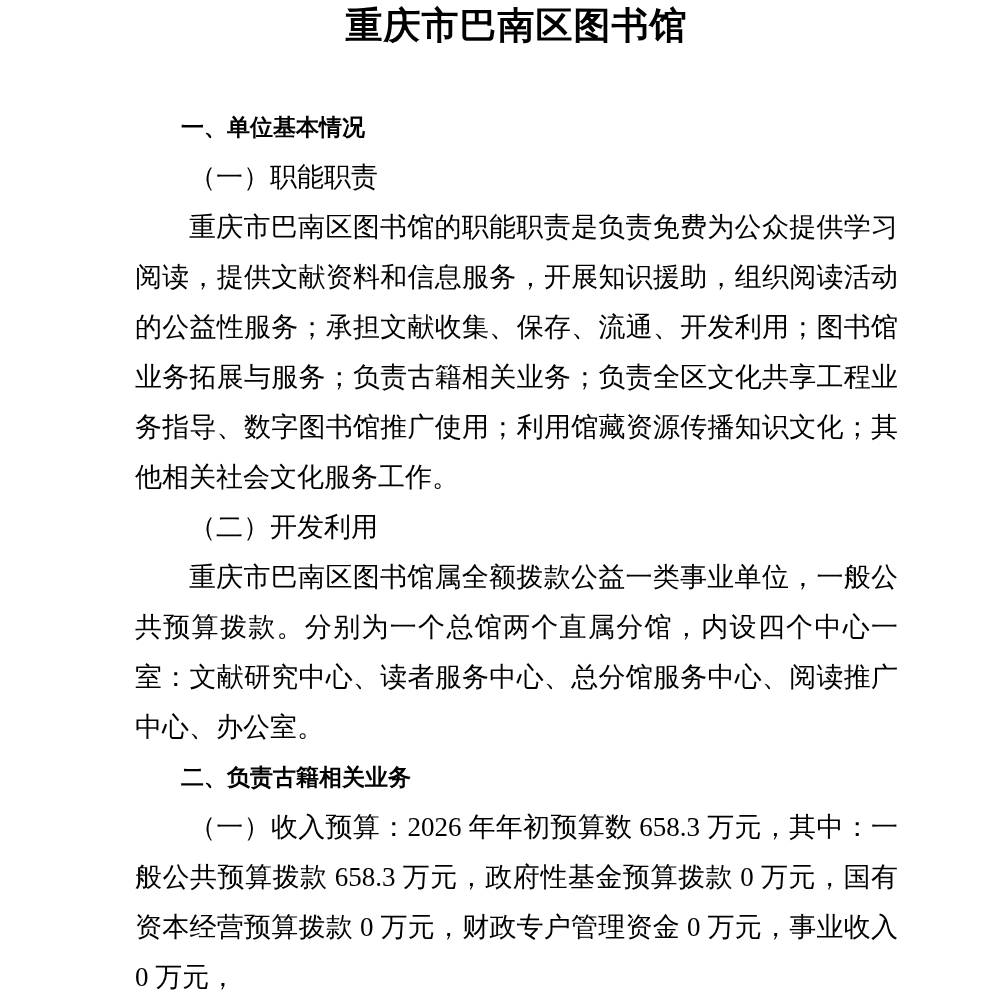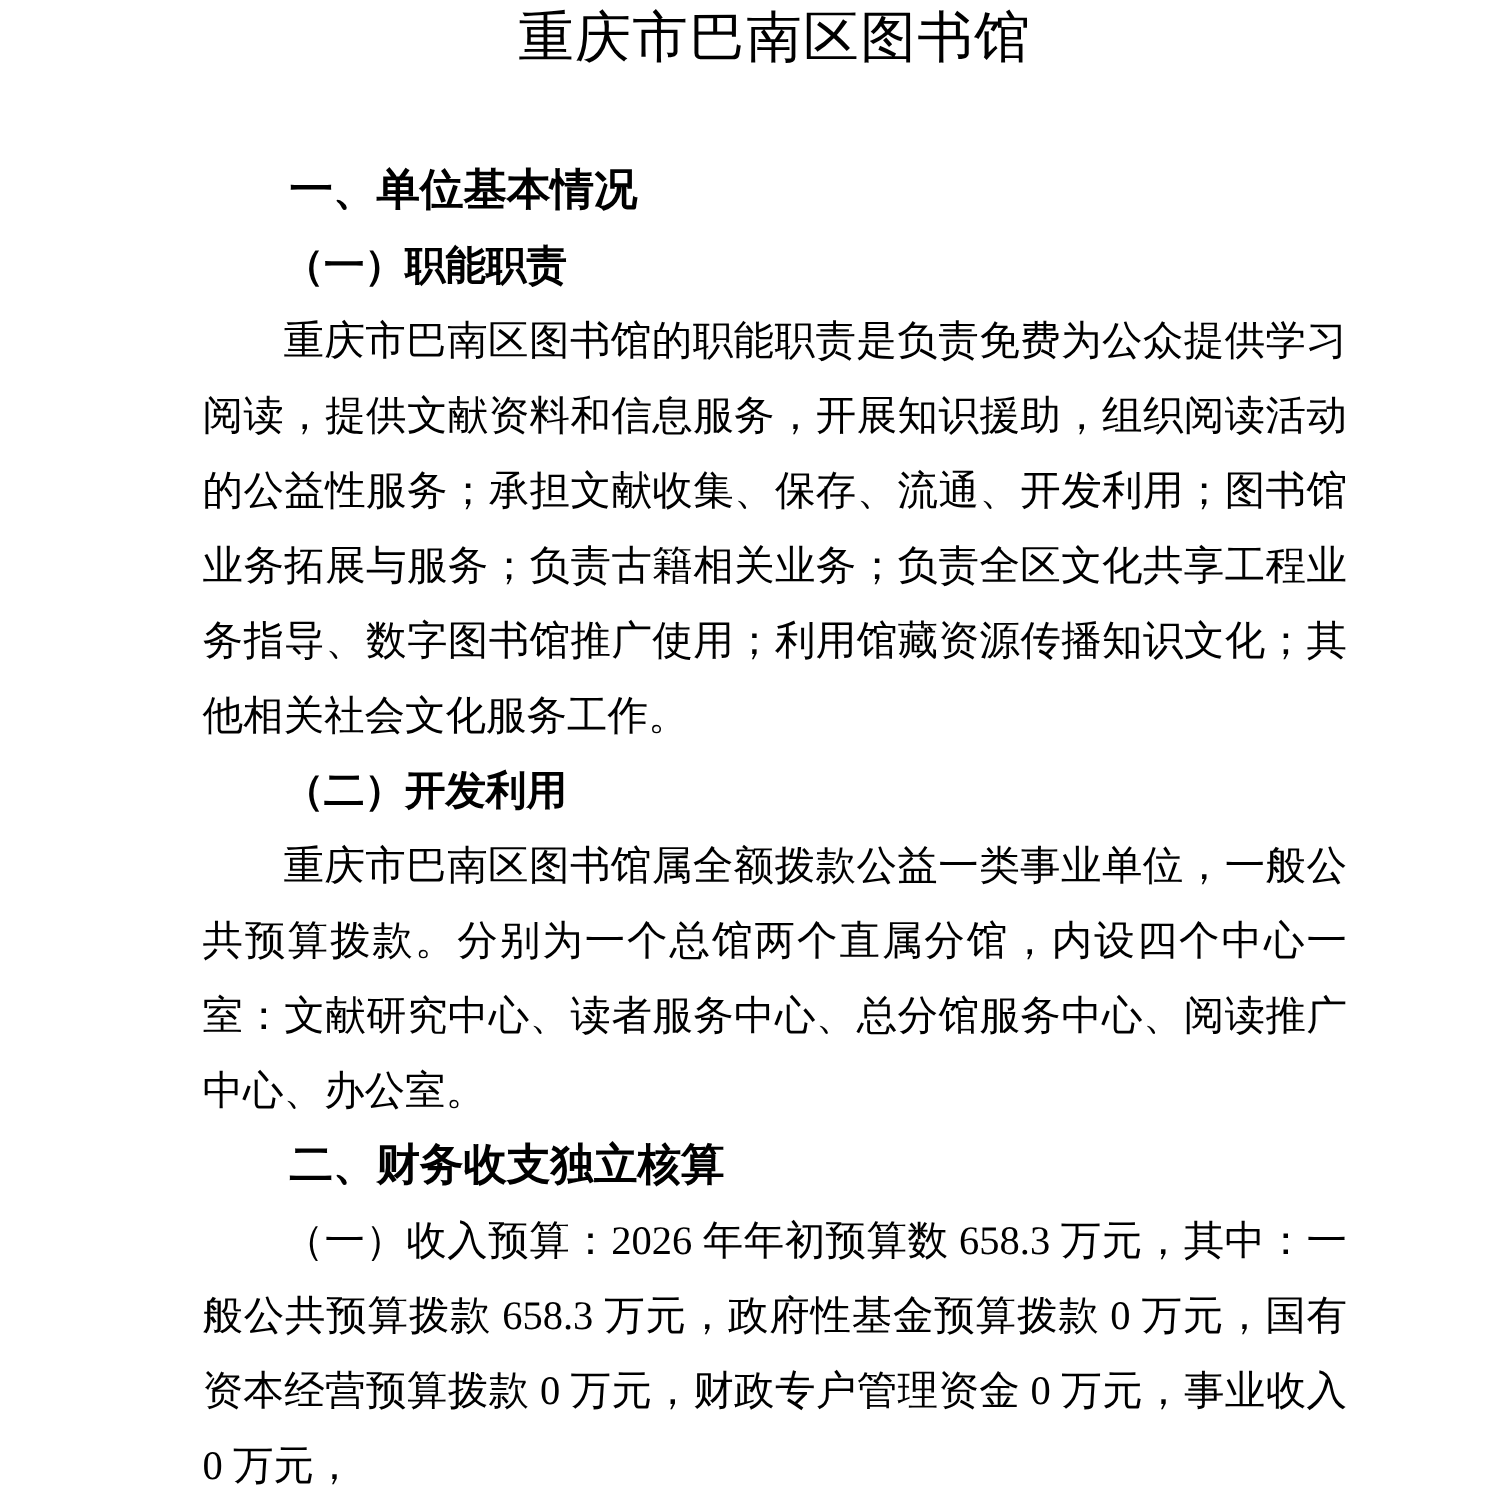--- a/index.html
+++ b/index.html
@@ -12,44 +12,43 @@
     overflow: hidden;
   }
   .content {
     position: absolute;
     left: 135px;
     top: 0;
     width: 763px;
   }
   .doc-title {
     font-family: "Liberation Serif", "DejaVu Serif", serif;
-    font-weight: 400;
+    font-weight: 700;
     font-size: 37px;
     line-height: 51px;
     text-align: center;
     letter-spacing: 1px;
   }
   .doc-body {
     margin-top: 51px;
     font-family: "Liberation Serif", "DejaVu Serif", serif;
     font-size: 27px;
     line-height: 50px;
     text-align: justify;
     text-justify: inter-character;
   }
   .sec-heading {
     font-family: "Liberation Sans", "DejaVu Sans", sans-serif;
     font-weight: 700;
-    font-size: 29px;
+    font-size: 23px;
     text-indent: 2em;
     text-align: left;
   }
   .sec-subheading {
     text-indent: 2em;
-    font-weight: bold;
   }
   .para {
     text-indent: 2em;
     font-family: Liberation Serif, serif;
   }
 </style>
 </head>
 <body>
 
 <div class="page">
@@ -59,18 +58,18 @@
       <div>重庆市巴南区图书馆</div>
     </div>
 
     <div class="doc-body">
 
     <div class="sec-heading">一、单位基本情况</div>
         <div class="sec-subheading">（一）职能职责</div>
         <div class="para">重庆市巴南区图书馆的职能职责是负责免费为公众提供学习阅读，提供文献资料和信息服务，开展知识援助，组织阅读活动的公益性服务；承担文献收集、保存、流通、开发利用；图书馆业务拓展与服务；负责古籍相关业务；负责全区文化共享工程业务指导、数字图书馆推广使用；利用馆藏资源传播知识文化；其他相关社会文化服务工作。</div>
         <div class="sec-subheading">（二）开发利用</div>
         <div class="para">重庆市巴南区图书馆属全额拨款公益一类事业单位，一般公共预算拨款。分别为一个总馆两个直属分馆，内设四个中心一室：文献研究中心、读者服务中心、总分馆服务中心、阅读推广中心、办公室。</div>
-        <div class="sec-heading">二、财务收支独立核算</div>
+        <div class="sec-heading">二、负责古籍相关业务</div>
         <div class="para">（一）收入预算：2026 年年初预算数 658.3 万元，其中：一般公共预算拨款 658.3 万元，政府性基金预算拨款 0 万元，国有资本经营预算拨款 0 万元，财政专户管理资金 0 万元，事业收入 0 万元，</div>
       </div>
 
   </div>
 </div>
 
 </body></html>

